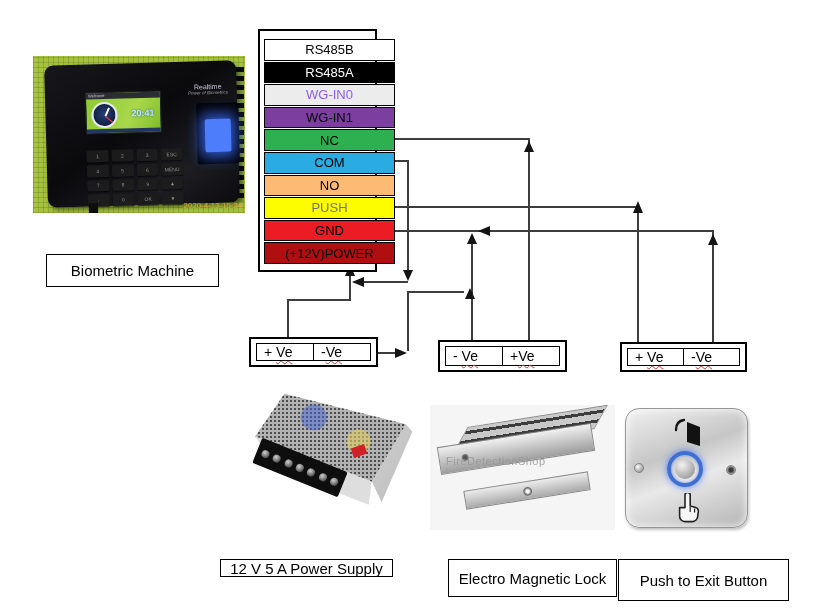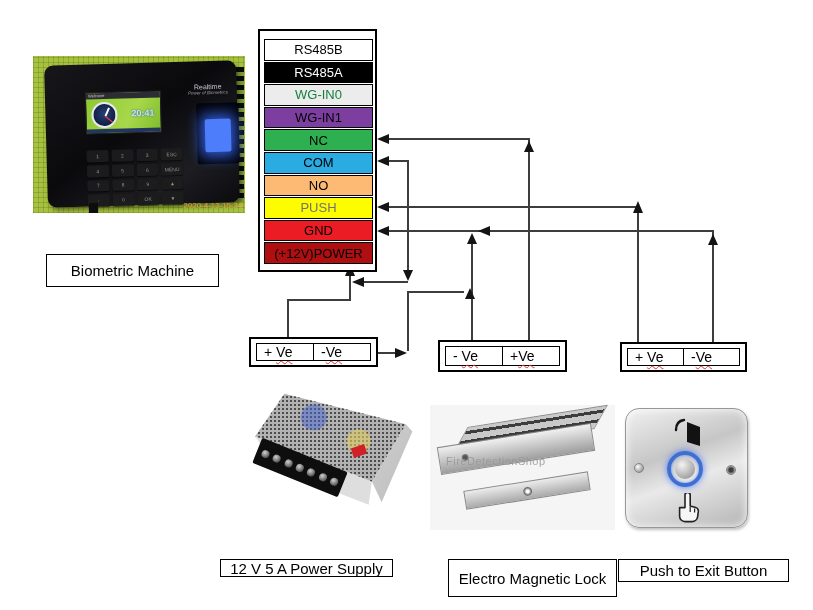--- a/index.html
+++ b/index.html
@@ -2,21 +2,21 @@
 <html><head>
 <meta charset="utf-8">
 <style>
   html,body{margin:0;padding:0;background:#fff;}
   .canvas{position:relative;width:813px;height:610px;background:#fff;overflow:hidden;
           font-family:"Liberation Sans",sans-serif;color:#000;}
   .abs{position:absolute;}
 
   
   .tblock{left:258px;top:29px;width:119px;height:243px;border:2px solid #000;background:#fff;box-sizing:border-box;}
-  .trows{position:absolute;left:4px;top:8px;width:109px;height:225px;display:grid;grid-template-rows:repeat(10,1fr);row-gap:1px;}
+  .trows{position:absolute;left:4px;top:8px;width:131px;height:225px;display:grid;grid-template-rows:repeat(10,1fr);row-gap:1px;}
   .trow{border:1px solid #000;display:flex;align-items:center;justify-content:center;
         font-size:13px;line-height:1;box-sizing:border-box;}
 
   
   .cap{border:1px solid #000;background:#fff;display:flex;align-items:center;justify-content:center;
        font-size:15px;box-sizing:border-box;}
 
   
   .term{border:2px solid #000;background:#fff;box-sizing:border-box;padding:4px 5px;}
   .term .inner{border:1px solid #000;height:100%;display:flex;box-sizing:border-box;}
@@ -186,21 +186,21 @@
   </div>
 
   <div class="abs tblock">
     <div class="trows">
       <div class="trow" style="background: rgb(255, 255, 255); color: rgb(0, 0, 0);">
           <span>RS485B</span>
         </div>
       <div class="trow" style="background: rgb(0, 0, 0); color: rgb(255, 255, 255);">
           <span>RS485A</span>
         </div>
-      <div class="trow" style="background: rgb(236, 236, 236); color: #15803d;">
+      <div class="trow" style="background: rgb(236, 236, 236); color: #8b5cf6;">
           <span>WG-IN0</span>
         </div>
       <div class="trow" style="background: rgb(124, 63, 160); color: rgb(0, 0, 0);">
           <span>WG-IN1</span>
         </div>
       <div class="trow" style="background: rgb(46, 176, 80); color: rgb(0, 0, 0);">
           <span>NC</span>
         </div>
       <div class="trow" style="background: rgb(42, 171, 226); color: rgb(0, 0, 0);">
           <span>COM</span>
@@ -216,21 +216,21 @@
         </div>
       <div class="trow" style="background: rgb(176, 15, 18); color: rgb(0, 0, 0);">
           <span>(+12V)POWER</span>
         </div>
     </div>
   </div>
 
   <div class="abs cap" style="left:46px;top:254px;width:173px;height:33px;">Biometric Machine</div>
   <div class="abs cap" style="left:220px;top:559px;width:173px;height:18px;">12 V 5 A Power Supply</div>
   <div class="abs cap" style="left:424px;top:559px;width:169px;height:38px;margin-left:24px;">Electro Magnetic Lock</div>
-  <div class="abs cap" style="left:618px;top:559px;width:171px;height:23px;">Push to Exit Button</div>
+  <div class="abs cap" style="left:618px;top:559px;width:171px;height:42px;">Push to Exit Button</div>
 
   <div class="abs term" style="left:249px;top:337px;width:129px;height:30px;">
     <div class="inner">
       <div class="cell">
           <span class="sign">+ </span>
           <span class="ve">Ve</span>
         </div>
       <div class="cell">
           <span class="sign">-</span>
           <span class="ve">Ve</span>

